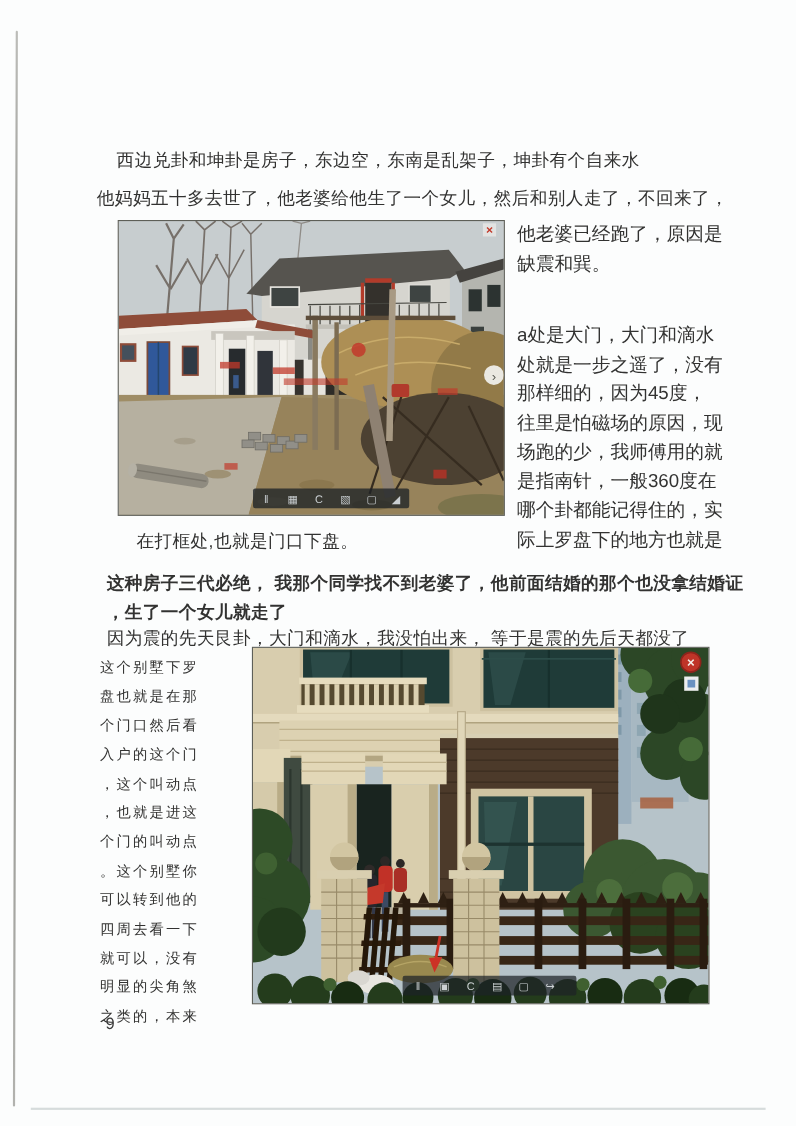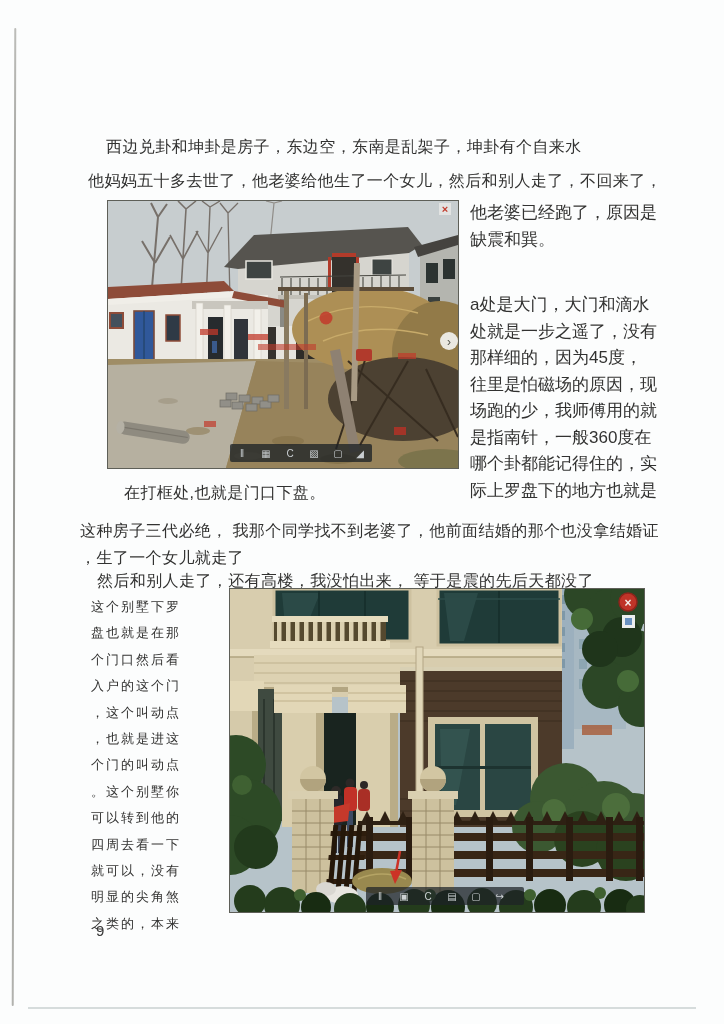--- a/index.html
+++ b/index.html
@@ -186,23 +186,23 @@
 <div class="abs col" style="left:470px;top:292px;width:198px;font-size:17px;line-height:26.5px;">a处是大门，大门和滴水
 处就是一步之遥了，没有
 那样细的，因为45度，
 往里是怕磁场的原因，现
 场跑的少，我师傅用的就
 是指南针，一般360度在
 哪个卦都能记得住的，实
 际上罗盘下的地方也就是</div>
 
 <div class="abs para" style="left:88px;top:479px;width:600px;margin-left:36px;">在打框处,也就是门口下盘。</div>
-<div class="abs para" style="left:80px;top:517px;width:610px;">这种房子三代必绝， 我那个同学找不到老婆了，他前面结婚的那个也没拿结婚证
+<div class="abs para" style="left:97px;top:517px;width:610px;font-weight:bold;">这种房子三代必绝， 我那个同学找不到老婆了，他前面结婚的那个也没拿结婚证
 ，生了一个女儿就走了</div>
-<div class="abs para" style="left:97px;top:567px;width:610px;">然后和别人走了，还有高楼，我没怕出来， 等于是震的先后天都没了</div>
+<div class="abs para" style="left:97px;top:567px;width:610px;">因为震的先天艮卦，大门和滴水，我没怕出来， 等于是震的先后天都没了</div>
 
 <div class="abs col" style="left:91px;top:594px;width:132px;font-size:13px;line-height:26.4px;letter-spacing:2px;">这个别墅下罗
 盘也就是在那
 个门口然后看
 入户的这个门
 ，这个叫动点
 ，也就是进这
 个门的叫动点
 。这个别墅你
 可以转到他的

